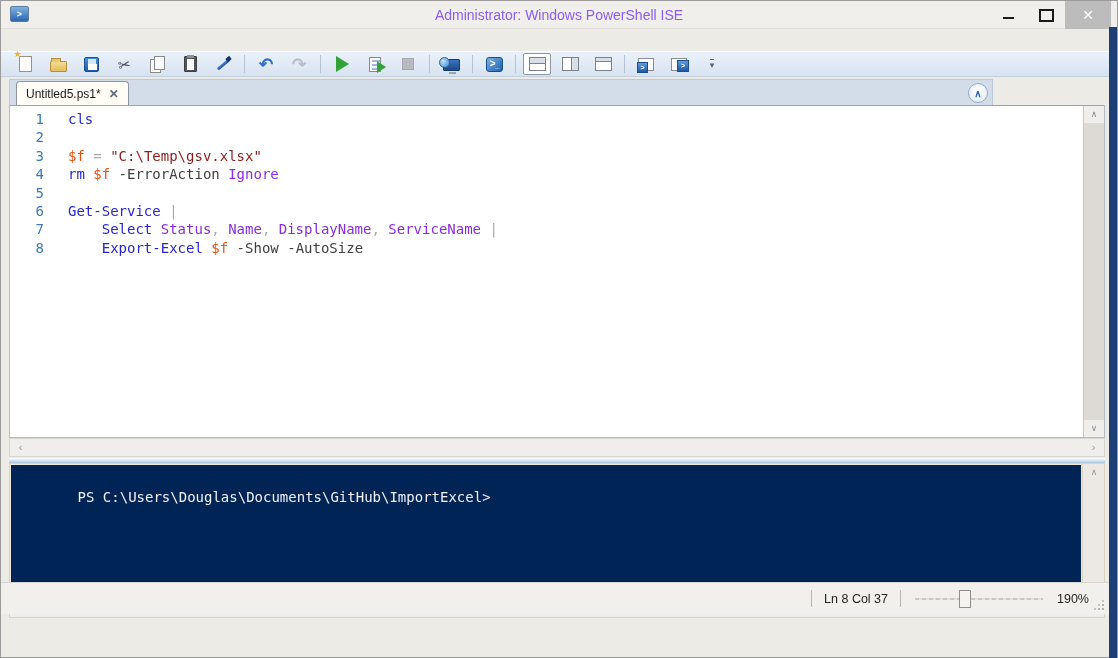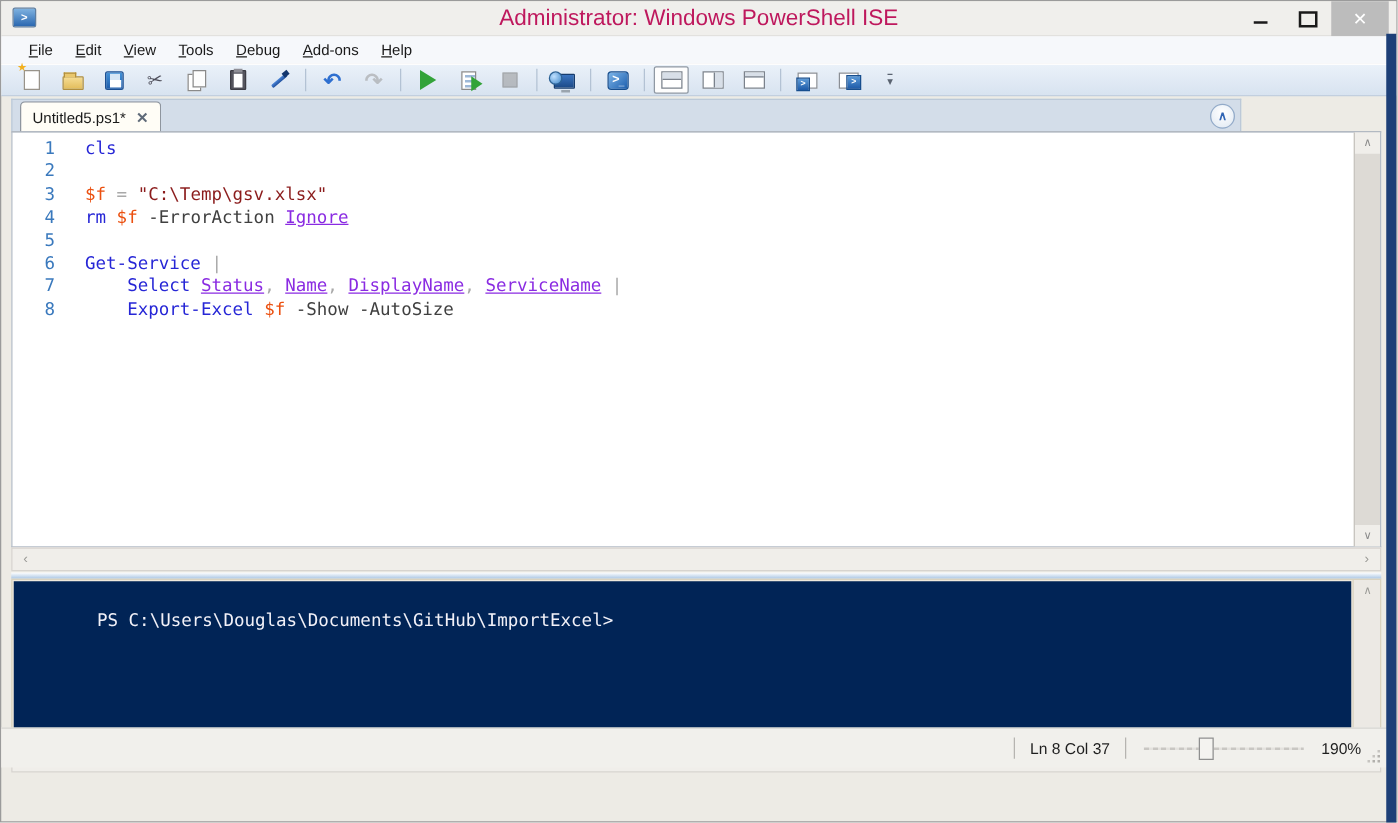--- a/index.html
+++ b/index.html
@@ -9,21 +9,21 @@
             border:1px solid #9b9b9b; }
 
   
   .titlebar { position:absolute; left:0; top:0; width:100%; height:28px;
               background:#f0efec; border-bottom:1px solid #e2e1de;
               display:flex; align-items:center; }
   .app-icon { position:absolute; left:9px; top:5px; width:19px; height:16px;
               background:linear-gradient(#7fb2e0,#2a67b0); border:1px solid #5d7da0;
               border-radius:2px; color:#fff; font-size:9px; font-weight:bold;
               text-align:center; line-height:14px; }
-  .title { width:100%; text-align:center; font-size:18px; color:#be185d; }
+  .title { width:100%; text-align:center; font-size:14px; color:#8b5cf6; }
   .win-controls { position:absolute; right:6px; top:0; height:28px; display:flex; align-items:stretch; }
   .wc { width:38px; display:flex; align-items:center; justify-content:center; cursor:default; }
   .wc-min::before { content:""; width:11px; height:2px; background:#1a1a1a; margin-top:6px; }
   .wc-max::before { content:""; width:11px; height:9px; border:2px solid #1a1a1a; background:transparent; }
   .wc-close { width:46px; background:#bcbcbc; color:#fff; font-size:14px; }
 
   
   .menubar { position:absolute; left:0; top:28px; width:100%; height:22px;
              background:#f6f8fb; display:flex; align-items:center; padding-left:13px;
              font-size:12px; color:#1a1a1a; }
@@ -125,21 +125,21 @@
             font-family:"DejaVu Sans Mono", monospace; font-size:14px; line-height:18.4px;
             white-space:pre; }
   .crow { display:flex; }
   .ln { flex:0 0 58px; text-align:right; padding-right:24px; color:#3a79bd; }
   .ctext {}
   .tk-cmd   { color:#2626d6; }
   .tk-var   { color:#eb5010; }
   .tk-str   { color:#8b1c1c; }
   .tk-op    { color:#a9a9a9; }
   .tk-param { color:#404040; }
-  .tk-arg   { color:#8a2be2;text-decoration:underline; }
+  .tk-arg   { color:#8a2be2; }
   .tk-plain { color:#000; }
 
   
   .vscroll { position:absolute; right:0; top:0; width:21px; bottom:0; background:#dddad5;
              border-left:1px solid #c8c5c0; }
   .vscroll .sb-arrow { position:absolute; left:0; width:100%; height:17px; background:#f0eeea;
              color:#8a8a8a; font-size:9px; text-align:center; line-height:17px; }
   .sb-up { top:0; } .sb-down { bottom:0; }
   .hscroll { position:absolute; left:8px; width:1096px; height:19px; background:#f0eeea;
              border:1px solid #d7d4cf; }
@@ -189,29 +189,20 @@
   <div class="titlebar">
     <span class="app-icon">&gt;</span>
     <span class="title">Administrator: Windows PowerShell ISE</span>
     <span class="win-controls">
       <span class="wc wc-min"></span>
       <span class="wc wc-max"></span>
       <span class="wc wc-close">✕</span>
     </span>
   </div>
 
-  <div class="menubar">
-      <span class="menu-item"><u>F</u>ile</span>
-      <span class="menu-item"><u>E</u>dit</span>
-      <span class="menu-item"><u>V</u>iew</span>
-      <span class="menu-item"><u>T</u>ools</span>
-      <span class="menu-item"><u>D</u>ebug</span>
-      <span class="menu-item"><u>A</u>dd-ons</span>
-      <span class="menu-item"><u>H</u>elp</span>
-    </div>
 
   <div class="toolbar">
       <span class="tbtn">
         <i class="ic ic-new-script"></i>
       </span>
       <span class="tbtn">
         <i class="ic ic-open-script"></i>
       </span>
       <span class="tbtn">
         <i class="ic ic-save"></i>

